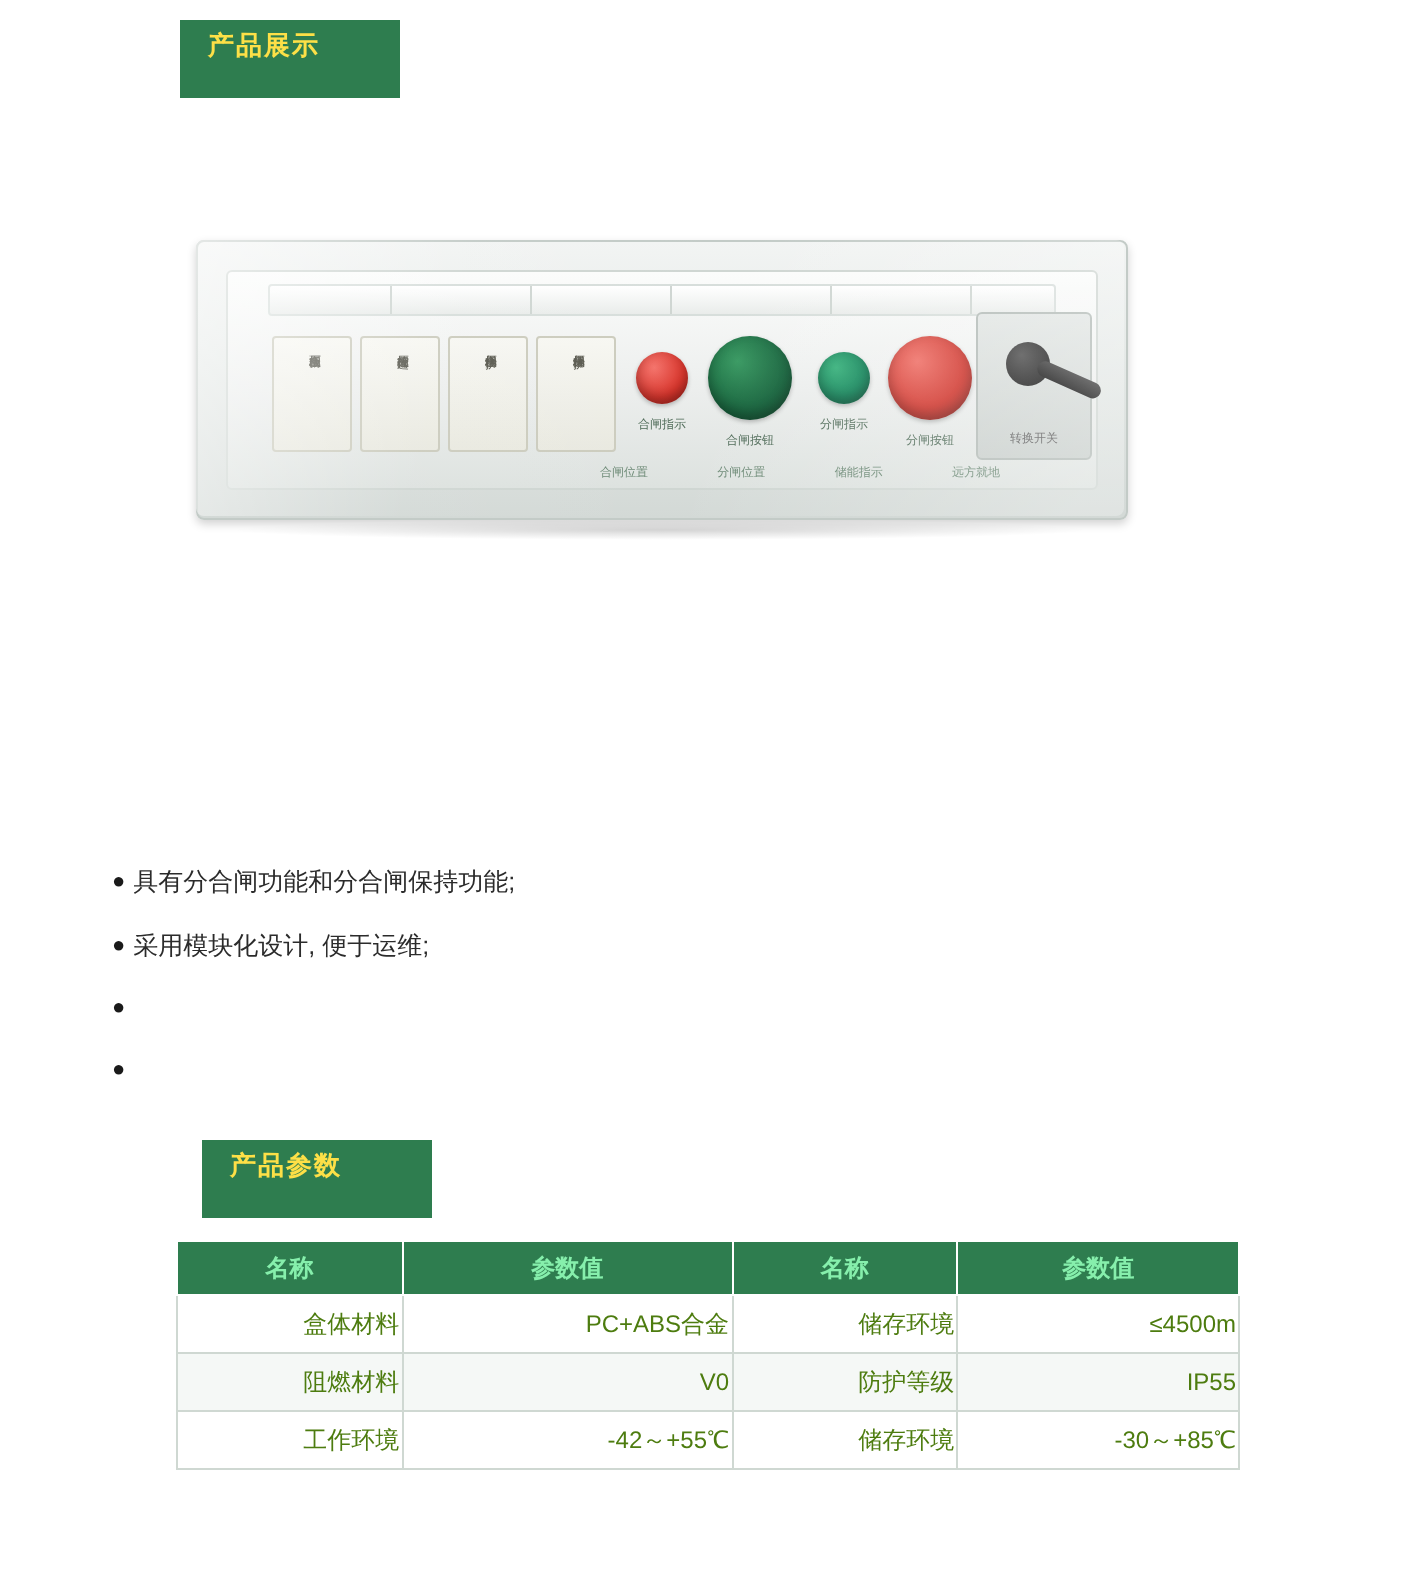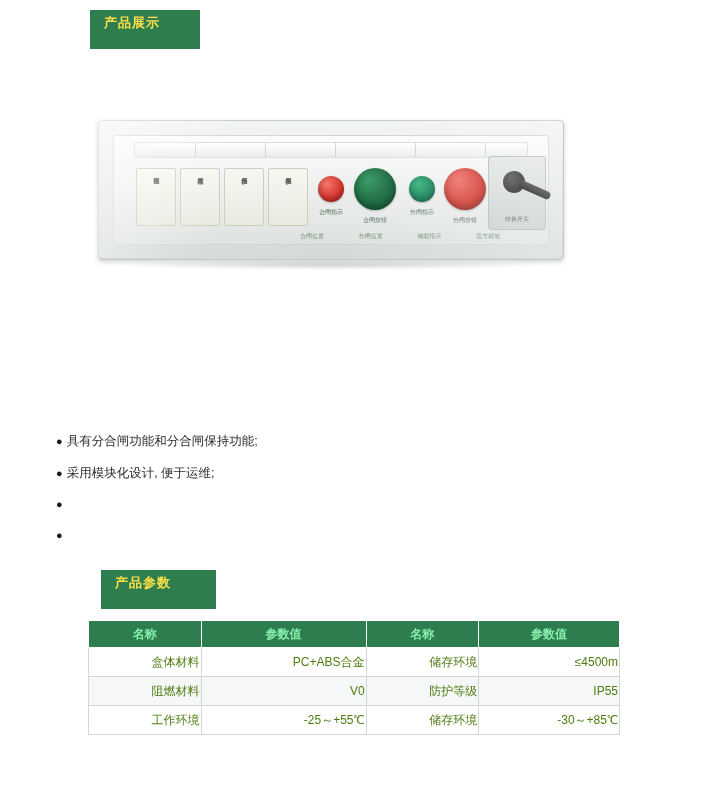--- a/index.html
+++ b/index.html
@@ -361,20 +361,20 @@
         <td>≤4500m</td>
       </tr>
       <tr>
         <td>阻燃材料</td>
         <td>V0</td>
         <td>防护等级</td>
         <td>IP55</td>
       </tr>
       <tr>
         <td>工作环境</td>
-        <td>-25～+55℃</td>
+        <td>-42～+55℃</td>
         <td>储存环境</td>
         <td>-30～+85℃</td>
       </tr>
     </tbody>
   </table>
 
 </div>
 
 </body></html>

